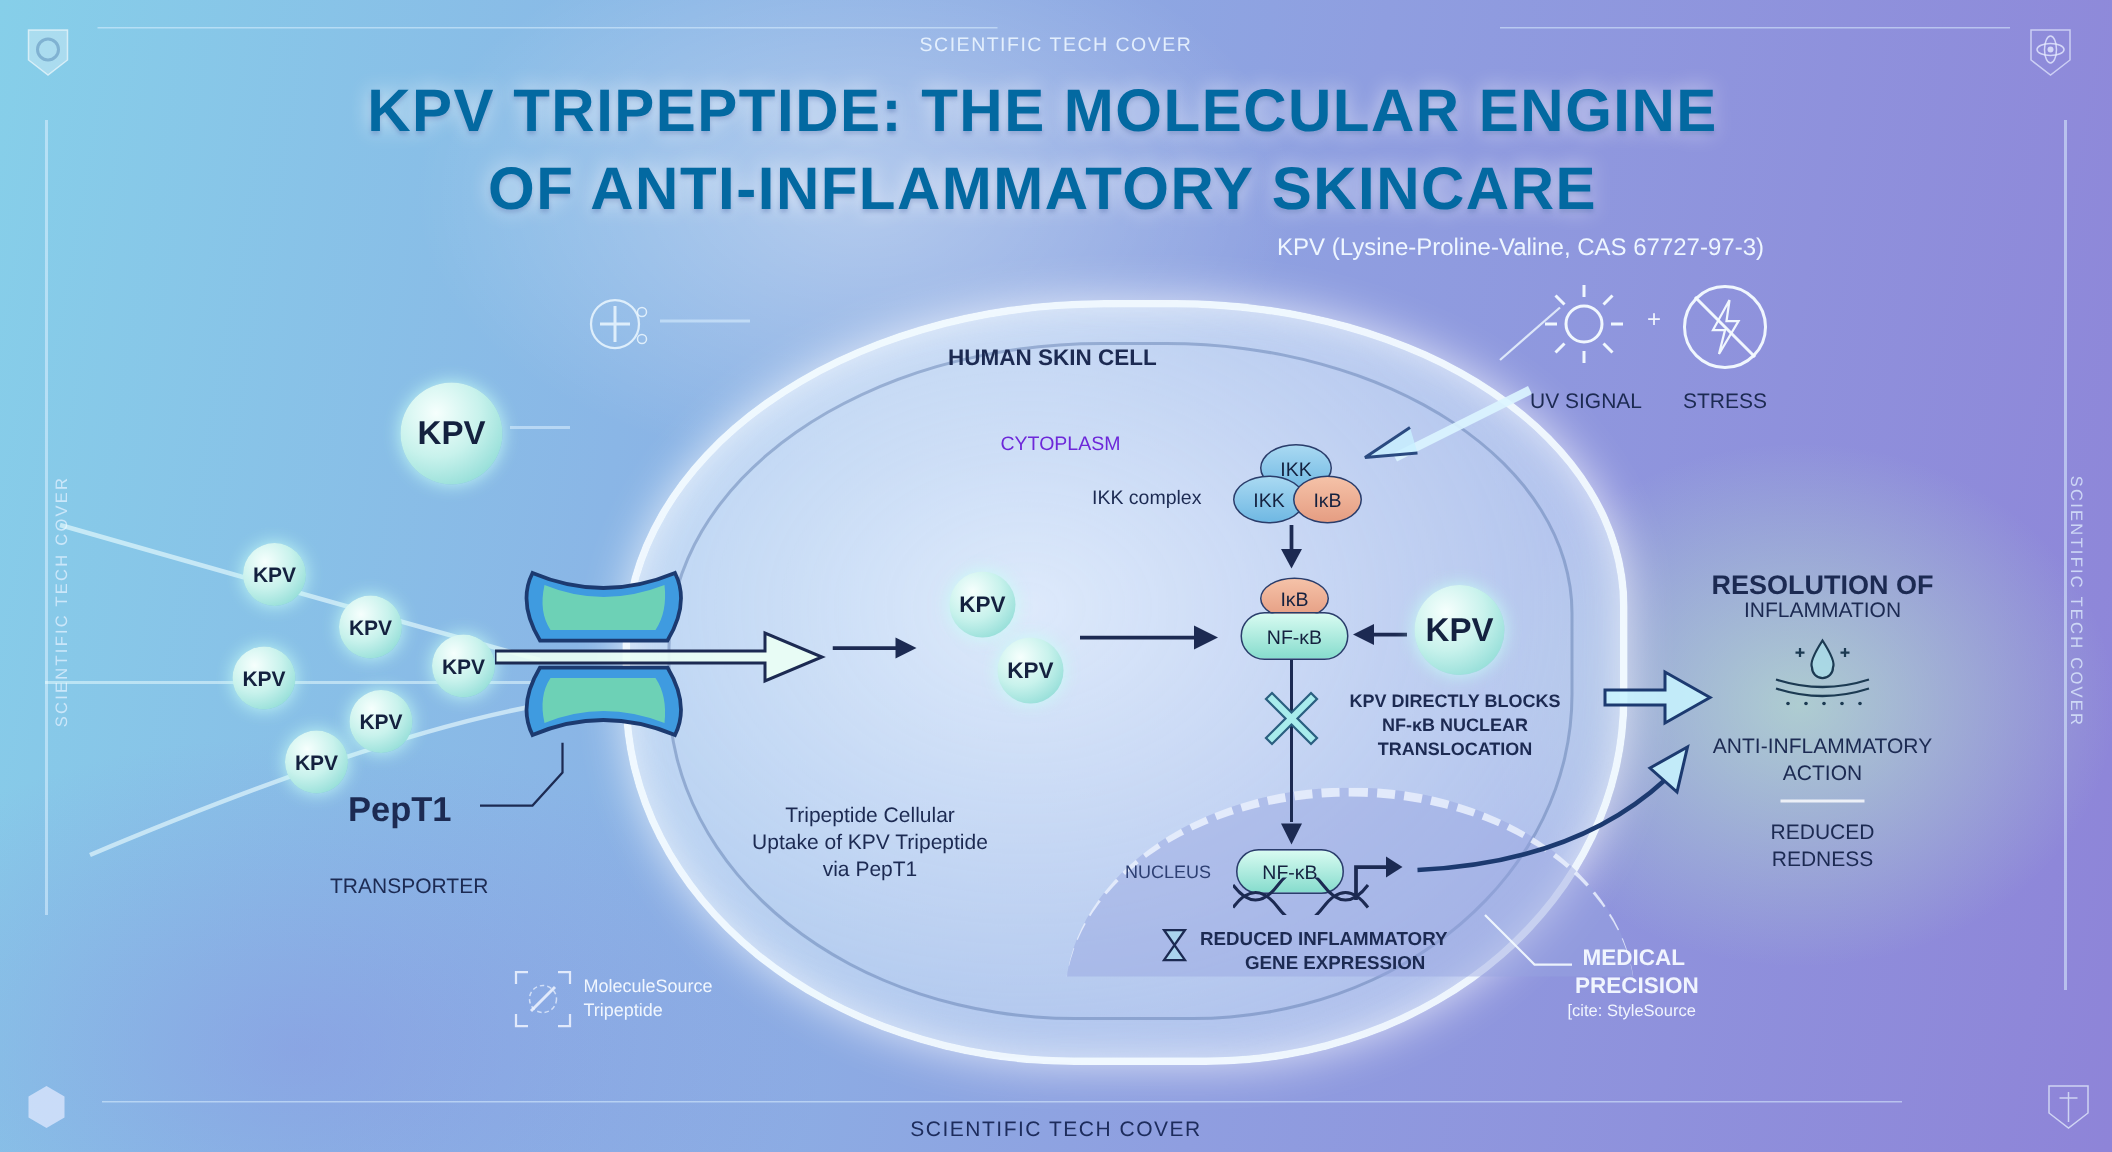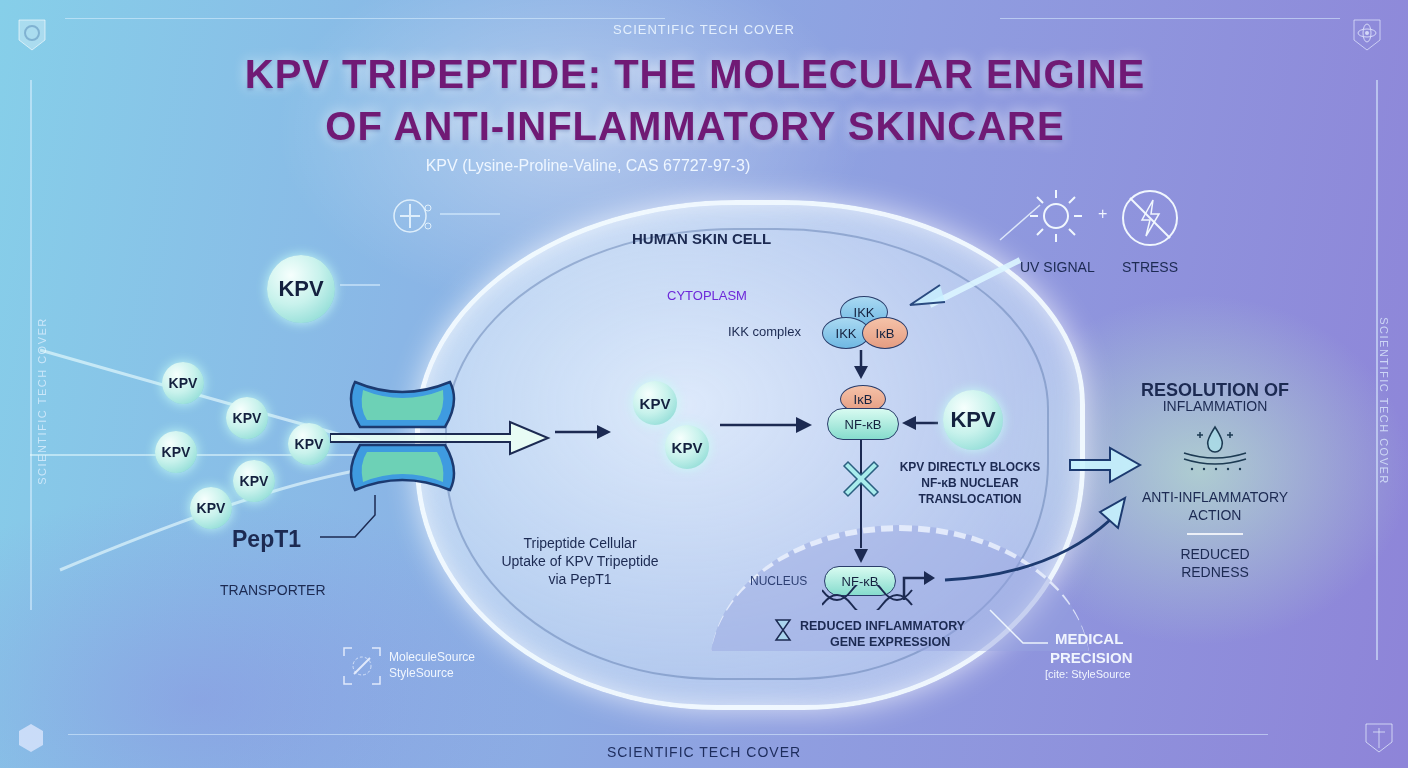--- a/index.html
+++ b/index.html
@@ -8,23 +8,23 @@
     background:linear-gradient(100deg,#86cfe9 0%,#8ab6e6 30%,#8f9ee0 60%,#8e84d8 100%);}
   .abs{position:absolute;}
   .bg-glow{position:absolute;inset:0;
     background:radial-gradient(ellipse 420px 260px at 570px 130px,rgba(255,255,255,0.35),transparent 70%),
                radial-gradient(ellipse 300px 250px at 1200px 470px,rgba(200,255,200,0.55),transparent 70%),
                radial-gradient(ellipse 500px 300px at 200px 700px,rgba(140,120,220,0.35),transparent 70%);}
   .frame-line{position:absolute;background:rgba(220,240,255,0.55);}
   .side-label{position:absolute;color:rgba(225,240,255,0.75);font-size:11px;letter-spacing:1.5px;white-space:nowrap;}
   .top-label{position:absolute;top:22px;left:0;width:1408px;text-align:center;color:rgba(235,245,255,0.9);font-size:13px;letter-spacing:1px;}
   .bottom-label{position:absolute;top:744px;left:0;width:1408px;text-align:center;color:#1d2c5c;font-size:14px;letter-spacing:1px;}
-  .title{position:absolute;left:0;width:1390px;text-align:center;color:#701a75;font-weight:bold;font-size:40px;letter-spacing:1px;
+  .title{position:absolute;left:0;width:1390px;text-align:center;color:#0369a1;font-weight:bold;font-size:40px;letter-spacing:1px;
     text-shadow:0 0 14px rgba(255,255,255,0.7),0 2px 3px rgba(60,90,160,0.4);}
-  .subtitle{position:absolute;top:157px;left:0;width:1176px;text-align:center;color:#eef6ff;font-size:16px;}
+  .subtitle{position:absolute;top:157px;left:0;width:1176px;text-align:right;color:#eef6ff;font-size:16px;}
   .cell{position:absolute;left:415px;top:200px;width:660px;height:500px;border-radius:48% 45% 42% 45%/45% 40% 48% 48%;
     background:radial-gradient(ellipse at 40% 40%,rgba(235,245,255,0.85),rgba(200,220,245,0.7) 60%,rgba(180,200,240,0.55));
     border:5px solid rgba(245,252,255,0.9);box-shadow:0 0 30px rgba(255,255,255,0.7),inset 0 0 25px rgba(255,255,255,0.6);}
   .cell-inner{position:absolute;left:445px;top:228px;width:600px;height:448px;border-radius:48% 45% 42% 45%/45% 40% 48% 48%;
     border:2px solid rgba(90,120,170,0.45);}
   .nucleus{position:absolute;left:710px;top:525px;width:380px;height:230px;border-radius:50% 50% 0 0/60% 60% 0 0;
     background:rgba(150,165,225,0.45);border-top:6px dashed rgba(240,245,255,0.8);clip-path:inset(0 0 110px 0);}
   .lbl{position:absolute;color:#1c2a52;font-weight:bold;white-space:nowrap;}
   .lbl-c{text-align:center;}
   .bubble{position:absolute;border-radius:50%;display:flex;align-items:center;justify-content:center;font-weight:bold;color:#14213f;
@@ -126,21 +126,21 @@
 <svg class="abs" style="left:320px;top:495px;width:60px;height:50px;" viewBox="0 0 60 50">
   <path d="M55 0 V20 L35 42 H0" stroke="#1c2a52" stroke-width="1.5" fill="none"></path>
 </svg>
 
 <svg class="icon" style="left:342px;top:646px;width:40px;height:40px;" viewBox="0 0 40 40">
   <path d="M2 10V2h8M30 2h8v8M38 30v8h-8M10 38H2v-8" stroke="rgba(240,245,255,0.85)" fill="none" stroke-width="1.5"></path>
   <path d="M12 28 L28 12" stroke="rgba(240,245,255,0.85)" stroke-width="2"></path>
   <circle cx="20" cy="20" r="9" fill="none" stroke="rgba(240,245,255,0.7)" stroke-dasharray="3 2"></circle>
 </svg>
 <div class="white-lbl" style="left:389px;top:650px;font-size:12px;">MoleculeSource</div>
-<div class="white-lbl" style="left:389px;top:666px;font-size:12px;">StyleSource</div>
+<div class="white-lbl" style="left:389px;top:666px;font-size:12px;">Tripeptide</div>
 
 <div class="lbl lbl-c" style="left:470px;top:535px;width:220px;font-size:14px;font-weight:normal;">Tripeptide Cellular</div>
 <div class="lbl lbl-c" style="left:470px;top:553px;width:220px;font-size:14px;font-weight:normal;">Uptake of KPV Tripeptide</div>
 <div class="lbl lbl-c" style="left:470px;top:571px;width:220px;font-size:14px;font-weight:normal;">via PepT1</div>
 
 <div class="bubble" style="left:633px;top:381px;width:44px;height:44px;font-size:15px;">KPV</div>
 <div class="bubble" style="left:665px;top:425px;width:44px;height:44px;font-size:15px;">KPV</div>
 <svg class="abs" style="left:720px;top:415px;width:95px;height:20px;" viewBox="0 0 95 20">
   <path d="M0 10 H80" stroke="#1c2a52" stroke-width="2.5"></path>
     <path d="M76 2 L92 10 L76 18z" fill="#1c2a52"></path>

